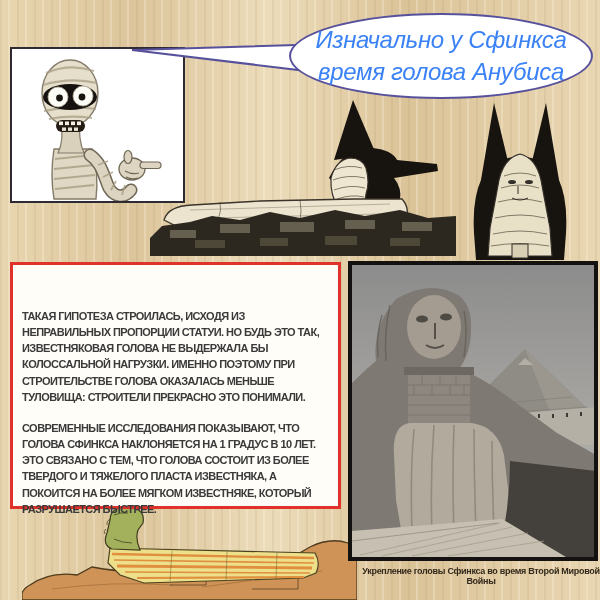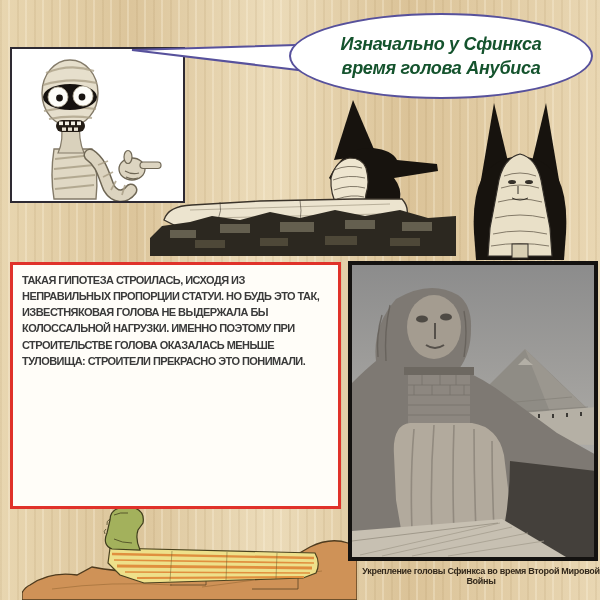--- a/index.html
+++ b/index.html
@@ -13,40 +13,40 @@
   }
   .abs{position:absolute;}
   
   .bubble{
     left:289px;top:13px;width:304px;height:86px;
     background:#fff;border:2px solid #57519c;border-radius:50%;
     display:flex;flex-direction:column;align-items:center;justify-content:center;
     z-index:6;box-sizing:border-box;
   }
   .bubble .line{
-    font-size:18px;font-weight:bold;font-style:italic;color:#14532d;
+    font-size:24px;font-weight:normal;font-style:italic;color:#3b82f6;
     line-height:1.35;white-space:nowrap;letter-spacing:-.3px;
   }
   .tail{left:0;top:0;z-index:5;}
   
   .mummy-box{
     left:10px;top:47px;width:175px;height:156px;background:#fff;
     border:2px solid #2e2a33;z-index:4;box-sizing:border-box;
   }
   
   .sketch-side{left:150px;top:98px;z-index:2;}
   .sketch-front{left:452px;top:98px;z-index:2;}
   
   .info-box{
     left:10px;top:262px;width:331px;height:247px;box-sizing:border-box;
     background:#fffdf8;border:3px solid #e0322a;padding:7px 9px;z-index:7;
   }
   .info-box .para{
     font-size:11px;font-weight:bold;color:#3a3a3a;line-height:1.47;
-    letter-spacing:-.55px;text-transform:uppercase;
+    letter-spacing:-.55px;text-transform:uppercase;margin-top:36px;
   }
   .info-box .para.gap{margin-top:15px;}
   
   .photo-frame{
     left:348px;top:261px;width:250px;height:300px;box-sizing:border-box;
     background:#111;border:4px solid #141210;z-index:3;
   }
   .photo-caption{
     left:348px;top:566px;width:250px;text-align:center;
     font-size:9px;font-weight:bold;color:#33291c;letter-spacing:-.3px;z-index:3;margin-left:8px;
@@ -130,20 +130,21 @@
     <path d="M68,56 Q52,60 47,82 Q43,104 38,130 L36,158 L100,158 L98,130 Q93,104 89,82 Q84,60 68,56 Z" fill="#e9e0c8" stroke="#35302a" stroke-width="1.2"></path>
     <path d="M52,78 Q68,72 84,78 M49,90 Q68,84 87,90 M46,104 Q68,98 90,104 M43,120 Q68,114 93,120 M41,136 Q68,130 95,136 M39,148 Q68,143 97,148" stroke="#5a5142" stroke-width=".9" fill="none" opacity=".8"></path>
     <ellipse cx="60" cy="84" rx="4" ry="2" fill="#35302a"></ellipse>
     <ellipse cx="77" cy="84" rx="4" ry="2" fill="#35302a"></ellipse>
     <path d="M66,88 L66,96 M60,100 Q68,104 76,100" stroke="#35302a" stroke-width="1" fill="none"></path>
     <rect x="60" y="146" width="16" height="14" fill="#d8cfb4" stroke="#35302a" stroke-width="1"></rect>
   </svg>
 
   <div class="abs info-box">
     <div class="para">ТАКАЯ ГИПОТЕЗА СТРОИЛАСЬ, ИСХОДЯ ИЗ НЕПРАВИЛЬНЫХ ПРОПОРЦИИ СТАТУИ. НО БУДЬ ЭТО ТАК, ИЗВЕСТНЯКОВАЯ ГОЛОВА НЕ ВЫДЕРЖАЛА БЫ КОЛОССАЛЬНОЙ НАГРУЗКИ. ИМЕННО ПОЭТОМУ ПРИ СТРОИТЕЛЬСТВЕ ГОЛОВА ОКАЗАЛАСЬ МЕНЬШЕ ТУЛОВИЩА: СТРОИТЕЛИ ПРЕКРАСНО ЭТО ПОНИМАЛИ.</div>
+    <div class="para gap">СОВРЕМЕННЫЕ ИССЛЕДОВАНИЯ ПОКАЗЫВАЮТ, ЧТО ГОЛОВА СФИНКСА НАКЛОНЯЕТСЯ НА 1 ГРАДУС В 10 ЛЕТ. ЭТО СВЯЗАНО С ТЕМ, ЧТО ГОЛОВА СОСТОИТ ИЗ БОЛЕЕ ТВЕРДОГО И ТЯЖЕЛОГО ПЛАСТА ИЗВЕСТНЯКА, А ПОКОИТСЯ НА БОЛЕЕ МЯГКОМ ИЗВЕСТНЯКЕ, КОТОРЫЙ РАЗРУШАЕТСЯ БЫСТРЕЕ.</div>
   </div>
 
   <div class="abs photo-frame">
     <svg width="242" height="292" viewBox="0 0 242 292">
       <defs>
         <linearGradient id="sky" x1="0" y1="0" x2="0" y2="1">
           <stop offset="0" stop-color="#8c8c8c"></stop>
             <stop offset="1" stop-color="#c0bdb6"></stop>
         </linearGradient>
       </defs>

